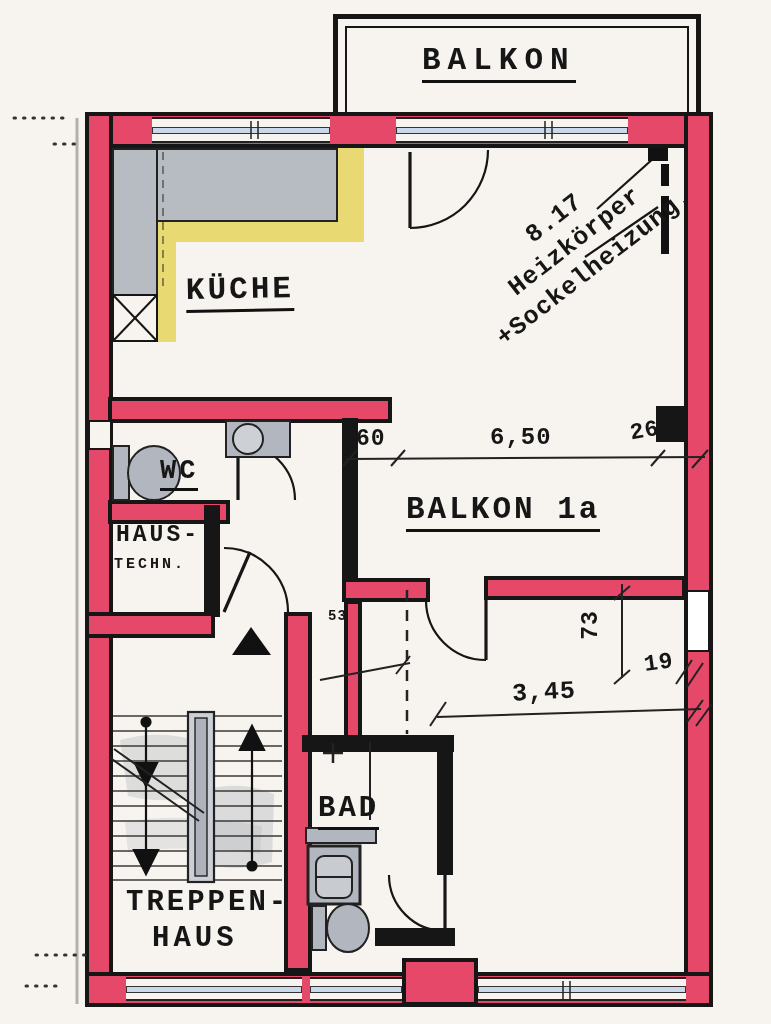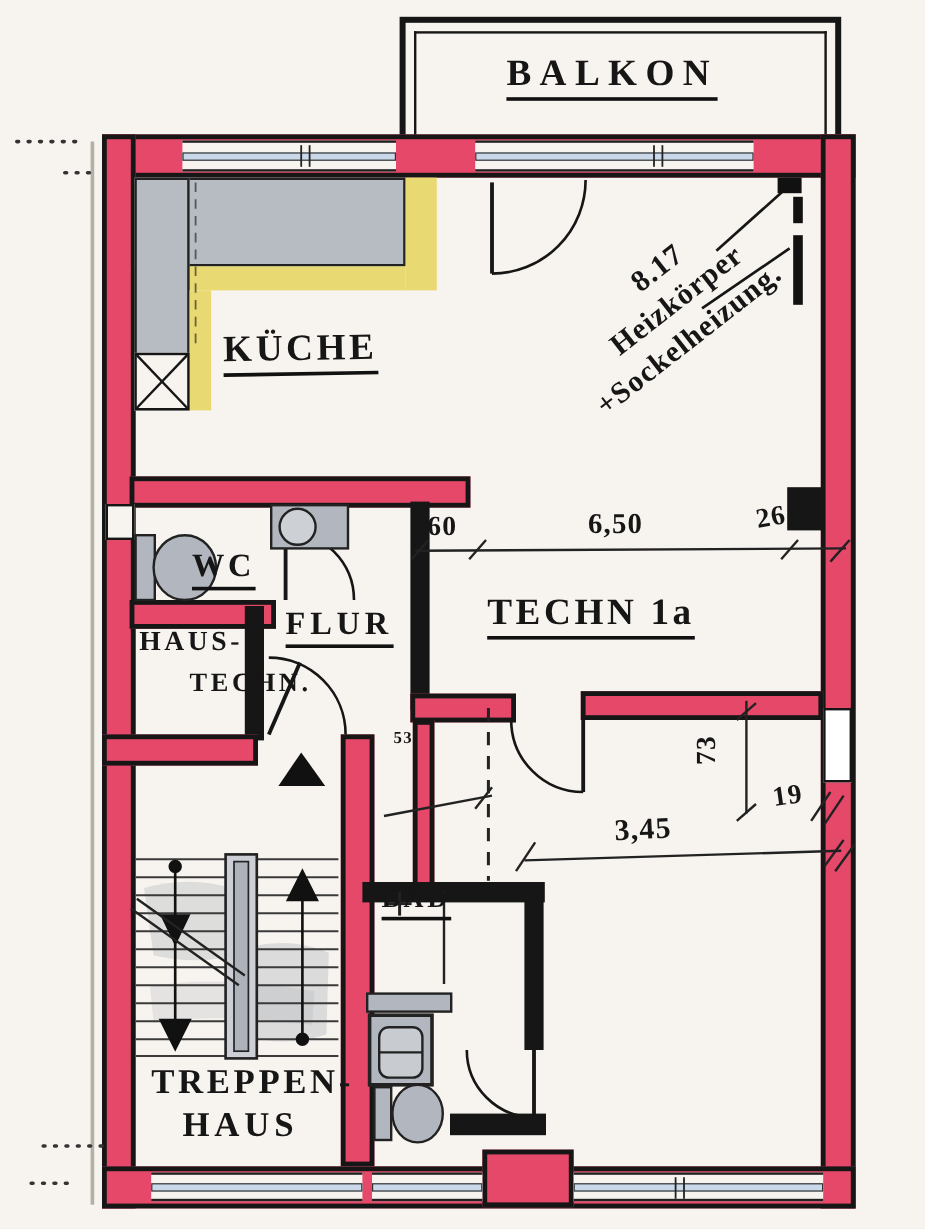--- a/index.html
+++ b/index.html
@@ -1,17 +1,17 @@
 <!DOCTYPE html>
 <html style="--wall-red: #e6486a; --window-glass: #c9d9ea; --counter-gray: #b7bbc2; --counter-yellow: #e9d972; --fixture-gray: #b2b7bf; --ink: #161616; --paper: #f7f4ef;"><head>
 <meta charset="utf-8">
 <style>
   html,body{margin:0;padding:0;background:#e8e6e2;}
   .plan{position:relative;width:771px;height:1024px;background:var(--paper,#f7f4ef);
-        font-family:Liberation Serif, serif;overflow:hidden;color:#161616;}
+        font-family:Liberation Mono, monospace;overflow:hidden;color:#161616;}
   .wall{position:absolute;background:var(--wall-red,#e6486a);border:4px solid #161616;box-sizing:border-box;}
   .wallb{position:absolute;background:#161616;}
   .niche{position:absolute;background:var(--paper,#f7f4ef);border:2.5px solid #161616;box-sizing:border-box;}
   .win{position:absolute;background:var(--paper,#f7f4ef);border-top:2px solid #222;border-bottom:2px solid #222;
        box-sizing:border-box;display:flex;align-items:center;}
   .win .glass{width:100%;height:7px;background:var(--window-glass,#c9d9ea);border:1.5px solid #333;box-sizing:border-box;}
   .winv{position:absolute;background:#fff;border:2.5px solid #161616;box-sizing:border-box;}
   .gray{position:absolute;background:var(--counter-gray,#b7bbc2);border:2px solid #222;box-sizing:border-box;}
   .yellow{position:absolute;background:var(--counter-yellow,#e9d972);}
   .xbox{position:absolute;background:var(--paper,#f7f4ef);border:2.5px solid #161616;box-sizing:border-box;}
@@ -206,26 +206,25 @@
       <rect x="312" y="906" width="14" height="44"></rect>
       <ellipse cx="348" cy="928" rx="21" ry="24"></ellipse>
     </g>
 
     <g>
       <polygon points="232,655 271,655 251,627" fill="#111"></polygon>
     </g>
   </svg>
 
   <div class="label u" style="left:186px;top:272px;font-size:31px;transform:rotate(-1deg);">KÜCHE</div>
-  <div class="label u" style="left:406px;top:492px;font-size:31px;">TECHN 1a</div>
+  <div class="label u" style="left:406px;top:492px;font-size:31px;">BALKON 1a</div>
   <div class="label u" style="left:160px;top:456px;font-size:27px;">WC</div>
-  <div class="label u" style="left:238px;top:504px;font-size:27px;letter-spacing:4px;">FLUR</div>
   <div class="label" style="left:116px;top:522px;font-size:23px;text-align:right;">HAUS-</div>
-  <div class="label" style="left:114px;top:556px;font-size:22px;margin-left:44px;">TECHN.</div>
-  <div class="label u" style="left:318px;top:736px;font-size:23px;">BAD</div>
+  <div class="label" style="left:114px;top:556px;font-size:15px;">TECHN.</div>
+  <div class="label u" style="left:318px;top:792px;font-size:29px;">BAD</div>
   <div class="label" style="left:152px;top:922px;font-size:29px;letter-spacing:4px;">HAUS</div>
   <div class="label" style="left:126px;top:886px;font-size:29px;">TREPPEN-</div>
 
   <div class="label" style="left:356px;top:426px;font-size:23px;letter-spacing:1px;">60</div>
   <div class="label" style="left:490px;top:424px;font-size:24px;letter-spacing:1px;">6,50</div>
   <div class="label" style="left:630px;top:418px;font-size:23px;transform:rotate(-10deg);letter-spacing:1px;">26</div>
   <div class="label" style="left:328px;top:608px;font-size:14px;letter-spacing:1px;">53</div>
   <div class="label" style="left:512px;top:678px;font-size:25px;transform:rotate(-3deg);letter-spacing:1px;">3,45</div>
   <div class="label" style="left:644px;top:650px;font-size:23px;transform:rotate(-8deg);letter-spacing:1px;">19</div>
   <div class="label" style="left:576px;top:612px;font-size:23px;transform:rotate(-90deg);letter-spacing:1px;">73</div>

